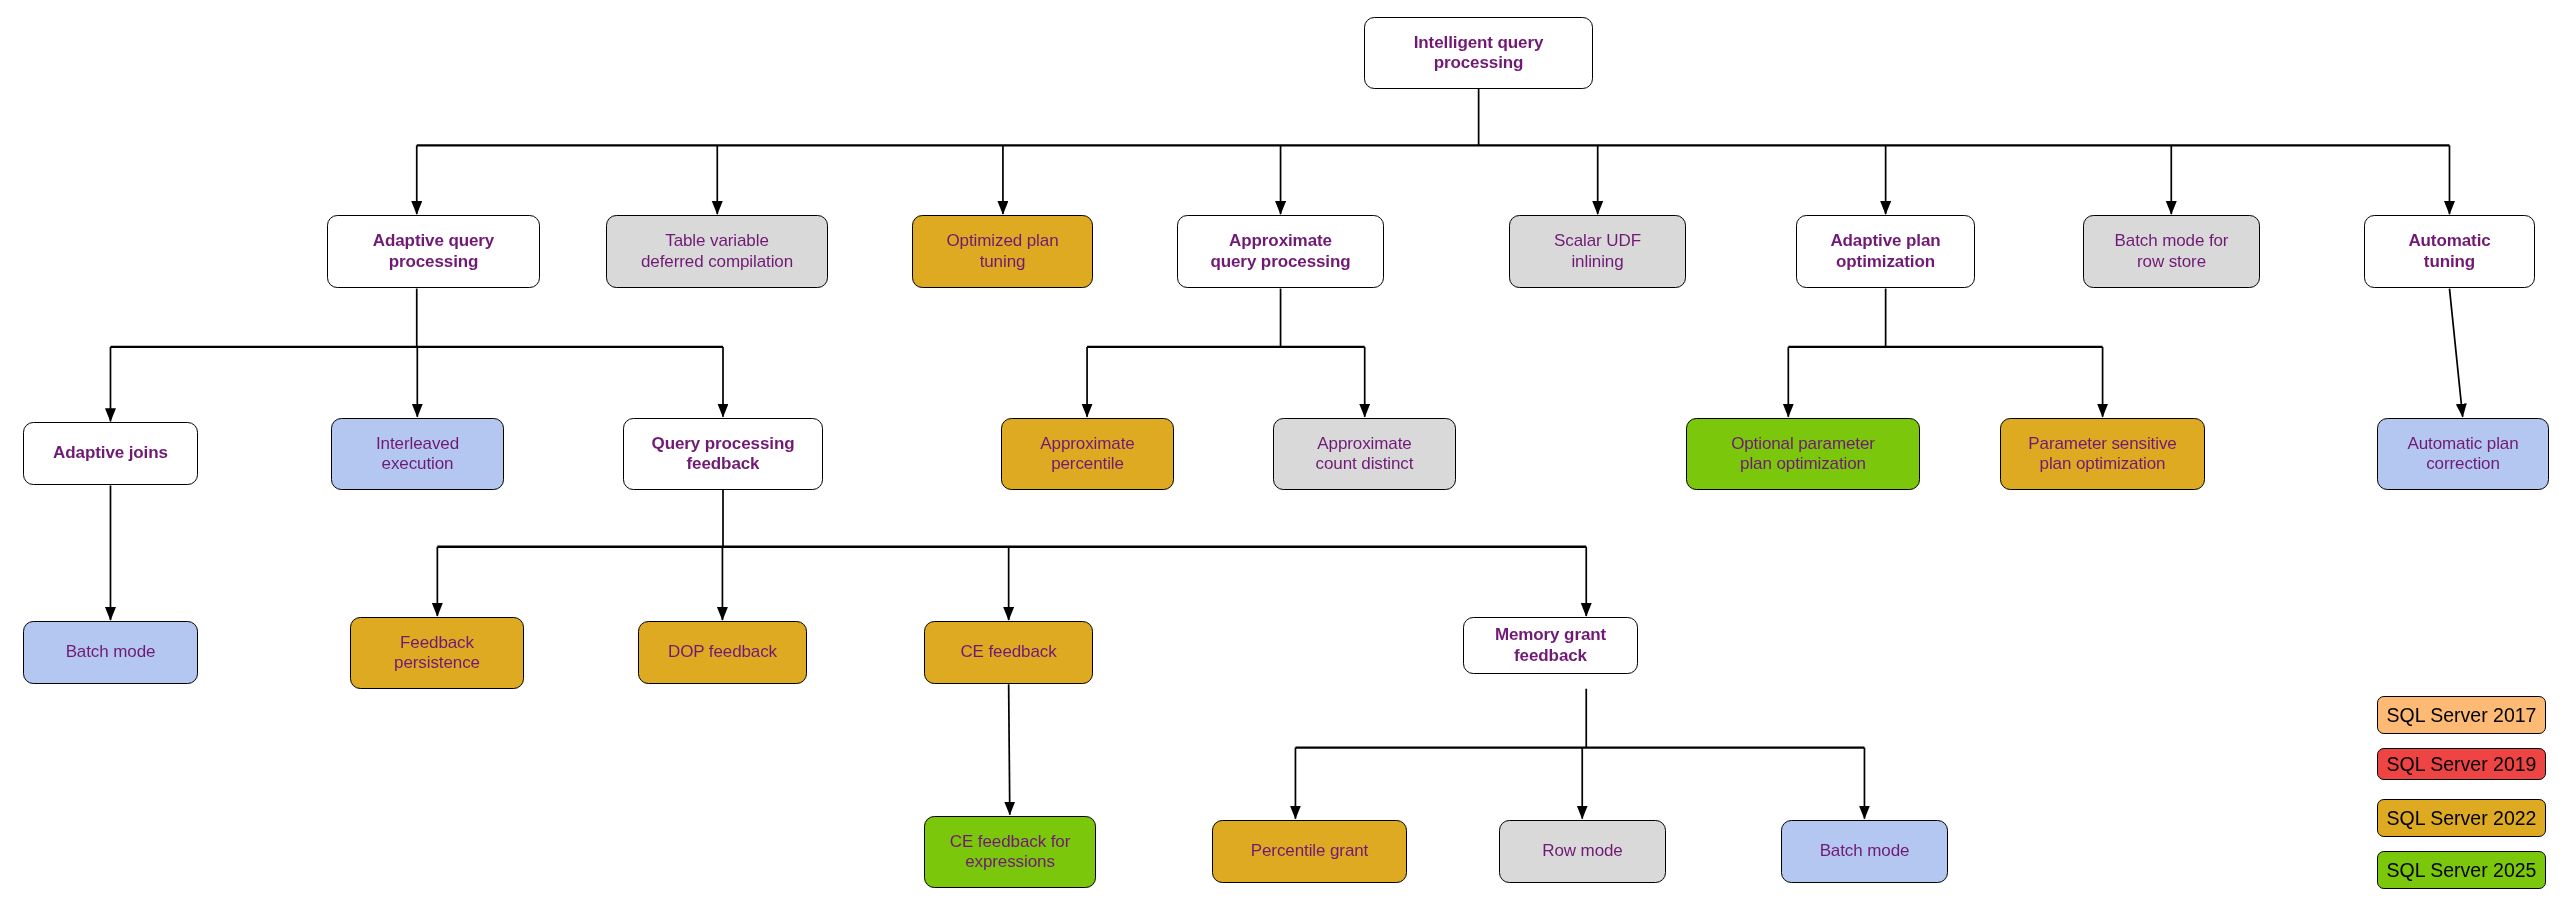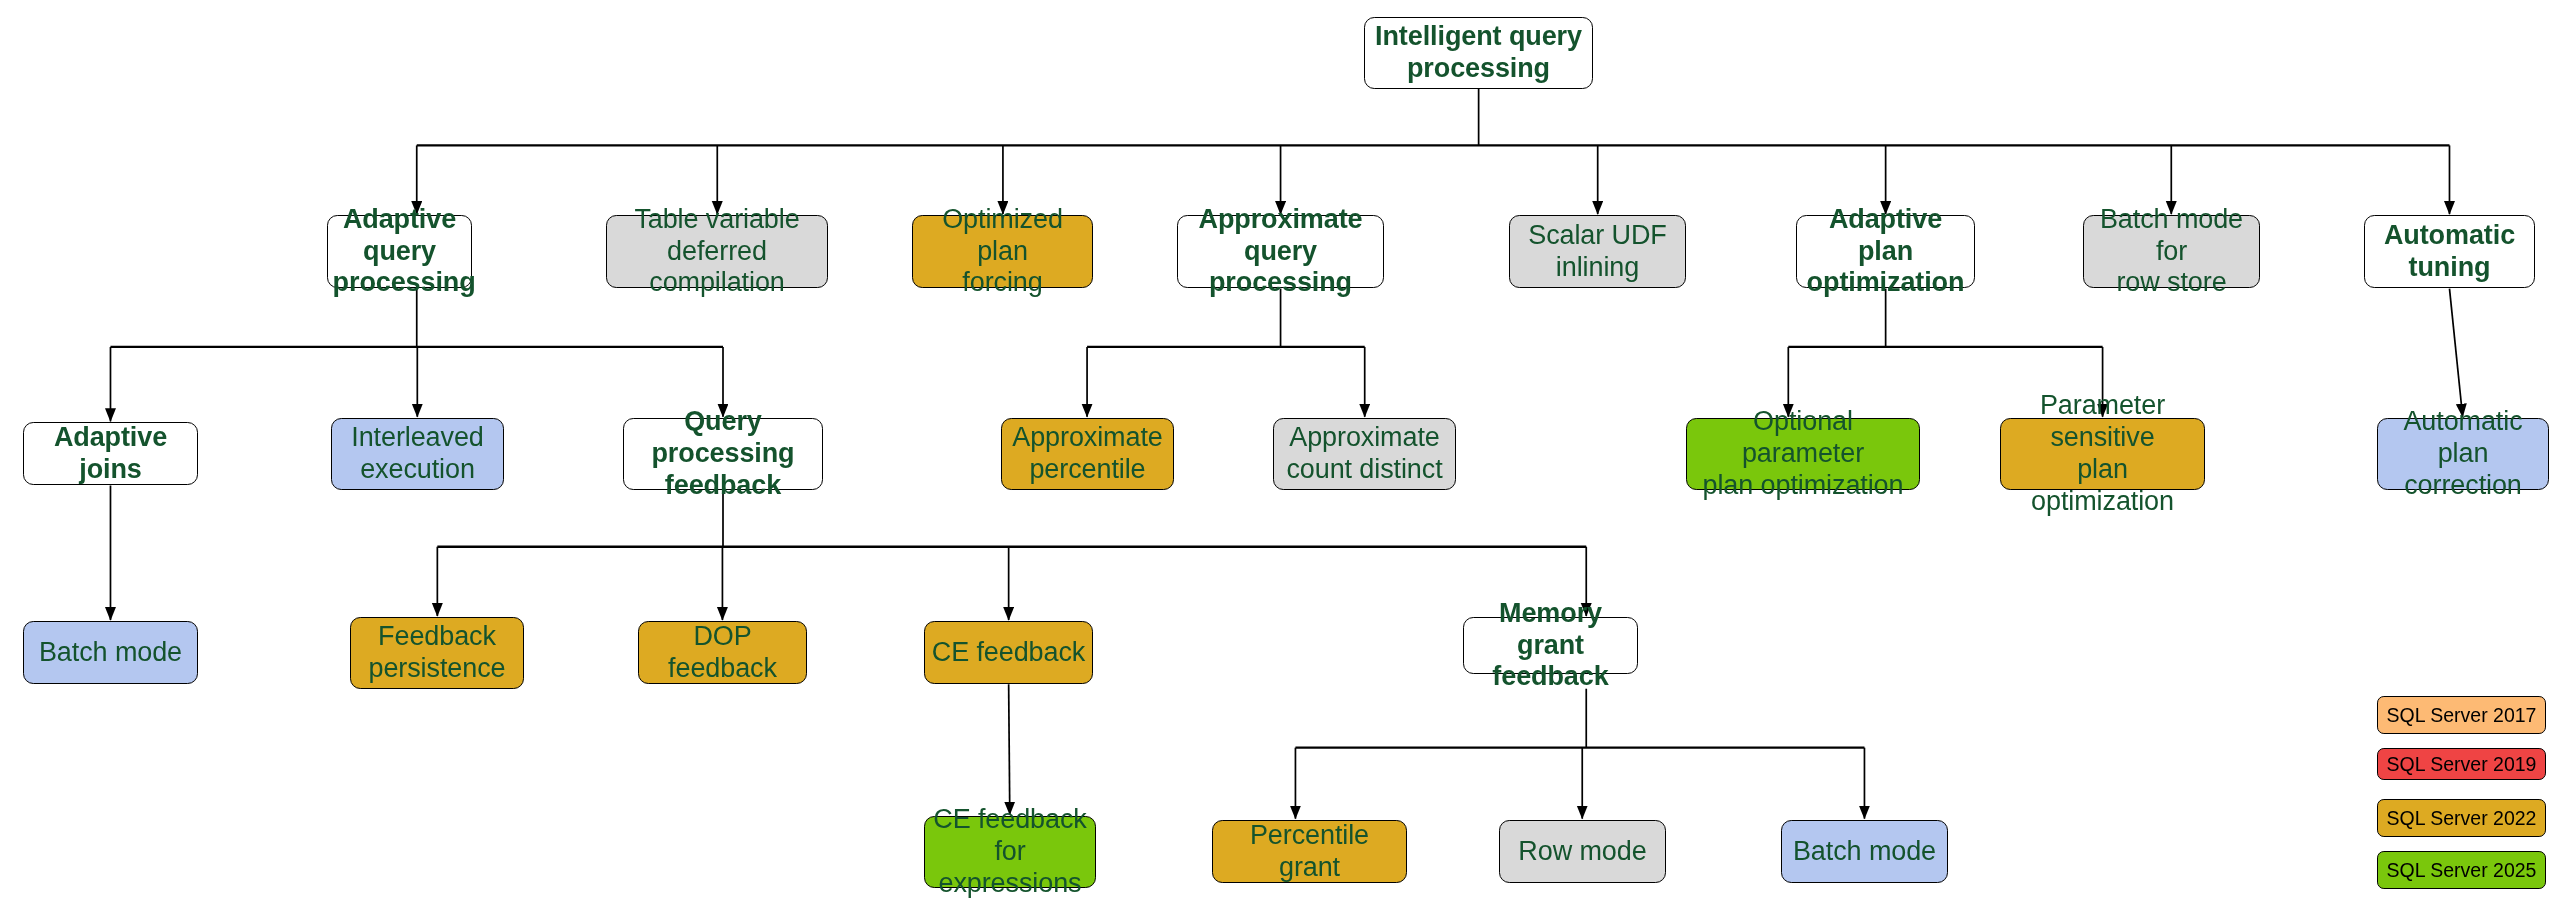--- a/index.html
+++ b/index.html
@@ -31,23 +31,23 @@
   .node {
     position: absolute;
     box-sizing: border-box;
     display: flex;
     align-items: center;
     justify-content: center;
     text-align: center;
     border: 1.7px solid #000000;
     border-radius: 10.3px;
     background: #ffffff;
-    color: #14532d;
+    color: #701a75;
     font-family: "Liberation Sans", sans-serif;
-    font-size: 27px;
+    font-size: 17px;
     line-height: 1.18;
     padding: 2.3px 4.6px;
     letter-spacing: -0.1px;
   }
   .node .node-label {
     display: block;
     width: 100%;
     white-space: pre-line;
   }
   .node.bold { font-weight: bold; }
@@ -113,31 +113,31 @@
         <line x1="2263" y1="1306" x2="2263" y2="1430" stroke="#000000" stroke-width="3" marker-end="url(#arrowhead)"></line>
         <line x1="2764" y1="1306" x2="2764" y2="1430" stroke="#000000" stroke-width="3" marker-end="url(#arrowhead)"></line>
         <line x1="3257" y1="1306" x2="3257" y2="1430" stroke="#000000" stroke-width="3" marker-end="url(#arrowhead)"></line>
       </g>
   </svg>
   <div id="nodes-layer">
       <div class="node bold" style="left: 1364px; top: 17px; width: 229px; height: 72px; background: rgb(255, 255, 255);">
         <span class="node-label">Intelligent query
 processing</span>
       </div>
-      <div class="node bold" style="left: 327px; top: 215px; width: 145px; height: 73px; background: rgb(255, 255, 255);">
+      <div class="node bold" style="left: 327px; top: 215px; width: 213px; height: 73px; background: rgb(255, 255, 255);">
         <span class="node-label">Adaptive query
 processing</span>
       </div>
       <div class="node" style="left: 606px; top: 215px; width: 222px; height: 73px; background: rgb(217, 217, 217);">
         <span class="node-label">Table variable
 deferred compilation</span>
       </div>
       <div class="node" style="left: 912px; top: 215px; width: 181px; height: 73px; background: rgb(221, 170, 34);">
         <span class="node-label">Optimized plan
-forcing</span>
+tuning</span>
       </div>
       <div class="node bold" style="left: 1177px; top: 215px; width: 207px; height: 73px; background: rgb(255, 255, 255);">
         <span class="node-label">Approximate
 query processing</span>
       </div>
       <div class="node" style="left: 1509px; top: 215px; width: 177px; height: 73px; background: rgb(217, 217, 217);">
         <span class="node-label">Scalar UDF
 inlining</span>
       </div>
       <div class="node bold" style="left: 1796px; top: 215px; width: 179px; height: 73px; background: rgb(255, 255, 255);">

